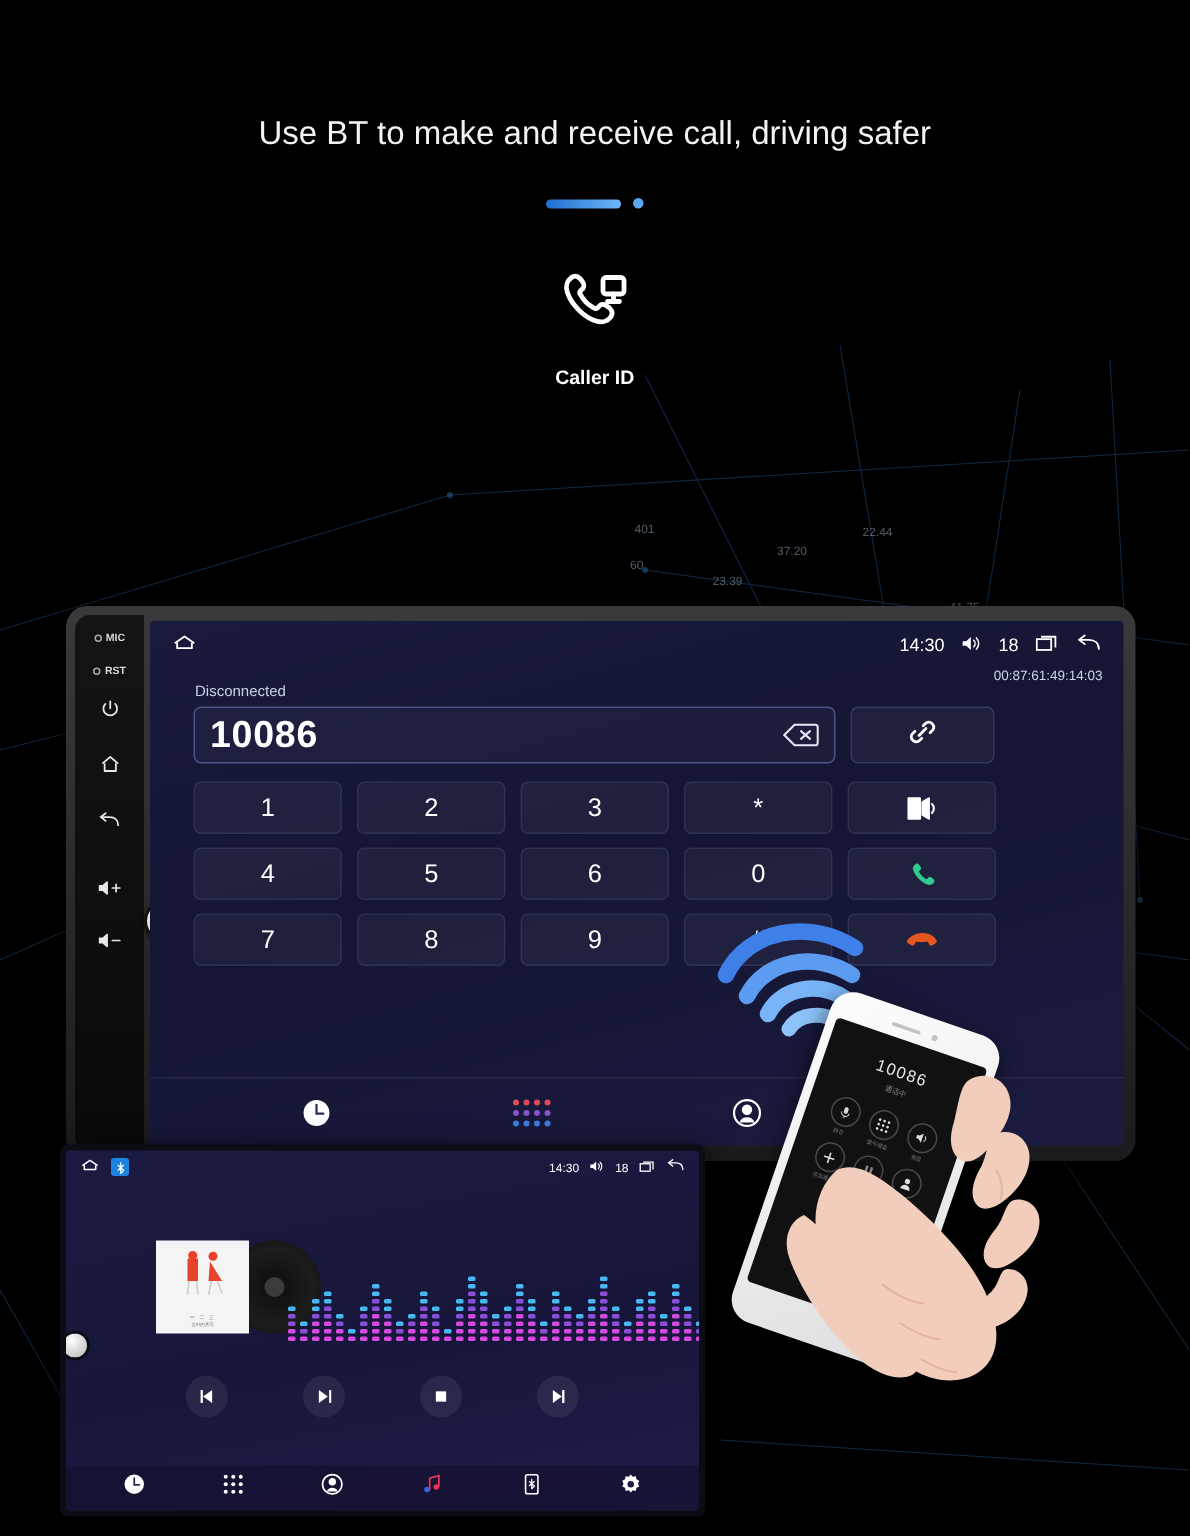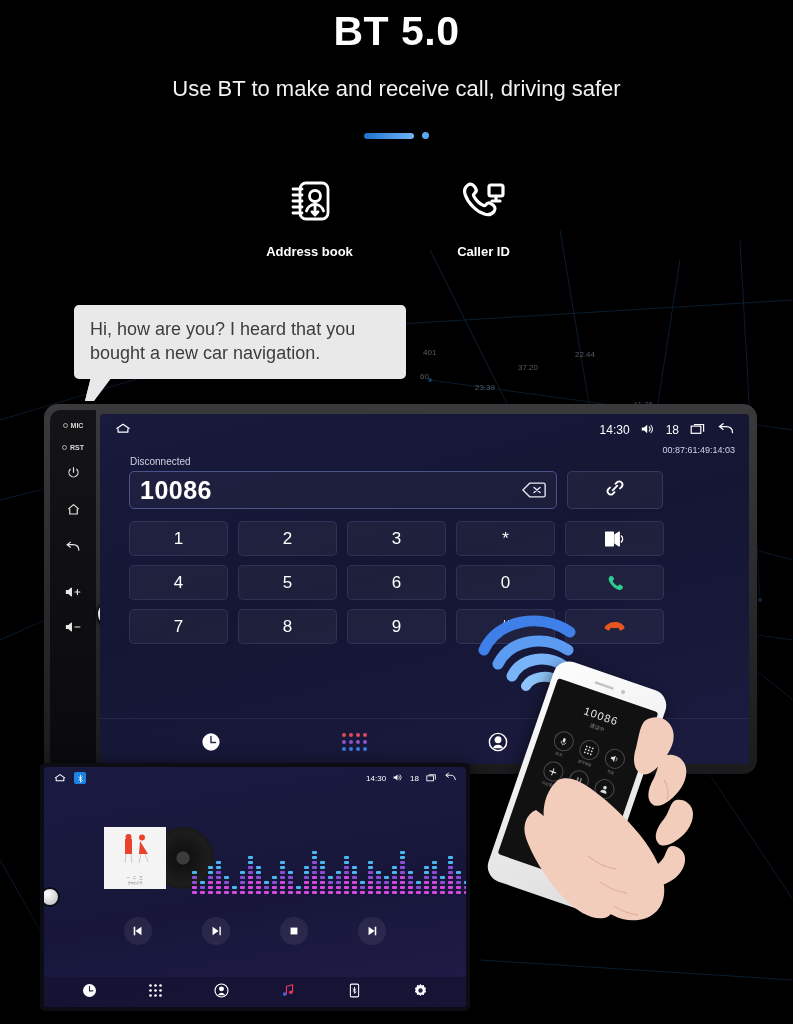--- a/index.html
+++ b/index.html
@@ -195,40 +195,27 @@
       </g>
     </svg>
     <span class="bg-num" style="left:575px;top:350px">22.44</span>
     <span class="bg-num" style="left:518px;top:363px">37.20</span>
     <span class="bg-num" style="left:475px;top:383px">23.39</span>
     <span class="bg-num" style="left:633px;top:400px">41.75</span>
     <span class="bg-num" style="left:420px;top:372px">60</span>
     <span class="bg-num" style="left:423px;top:348px">401</span>
   </div>
 
-  <div class="hero-title">BT 5.0</div>
   <div class="hero-sub">Use BT to make and receive call, driving safer</div>
   <div class="pager">
     <div class="pager-bar"></div>
     <div class="pager-dot"></div>
   </div>
 
   <div class="features">
-    <div class="feature">
-      <div class="feature-ico">
-        <svg width="52" height="52" viewBox="0 0 52 52" fill="none" stroke="#fff" stroke-width="2.8" stroke-linecap="round">
-          <rect x="16" y="8" width="28" height="36" rx="6"></rect>
-          <circle cx="31" cy="21" r="5.5"></circle>
-          <path d="M22.5 36a8.8 8.8 0 0 1 17 0"></path>
-          <path d="M31 28v12m0 0l-3-3.2m3 3.2l3-3.2"></path>
-          <path d="M9 14h9M9 20h9M9 26h9M9 32h9M9 38h9"></path>
-        </svg>
-      </div>
-      <div class="feature-label">Address book</div>
-    </div>
     <div class="feature">
       <div class="feature-ico">
         <svg width="52" height="52" viewBox="0 0 52 52" fill="none" stroke="#fff" stroke-width="3.2" stroke-linecap="round" stroke-linejoin="round">
           <path d="M10 10c2.6-2 5.6-.4 7.6 3.2 1.6 2.8.4 4-1.2 5.2-1 .8-1.2 1.8-.4 3 2 3.8 5 6.8 8.8 8.8 1.2.8 2.2.6 3-.4 1.2-1.6 2.4-2.8 5.2-1.2 3.6 2 5.2 5 3.2 7.6-2 2.8-5.8 4.2-9.8 2.8C18.6 36.8 10 28.2 7.2 19.8 5.8 15.8 7.2 12 10 10z"></path>
           <rect x="31" y="10" width="14" height="11" rx="2"></rect>
           <path d="M38 21v5m-4 0h8"></path>
         </svg>
       </div>
       <div class="feature-label">Caller ID</div>
     </div>
@@ -407,21 +394,20 @@
 
   <div class="bt-wave">
     <svg width="120" height="90" viewBox="0 0 120 90" fill="none" stroke-linecap="round">
       <path d="M6 48C20 18 62 10 92 30" stroke="#3f7fe8" stroke-width="11"></path>
       <path d="M20 62C32 38 66 32 90 48" stroke="#5b9cf2" stroke-width="11"></path>
       <path d="M34 74C43 56 68 52 86 64" stroke="#78b4f7" stroke-width="11"></path>
       <path d="M48 84C54 74 70 72 80 79" stroke="#8ec4f9" stroke-width="10"></path>
     </svg>
   </div>
 
-  <div class="bubble bubble-grey">Hi, how are you? I heard that you bought a new car navigation.</div>
 
   <div class="musicplayer">
     <div class="mp-screen">
       <div class="mp-knob"></div>
       <div class="mp-status">
         <span>
           <svg width="14" height="11" viewBox="0 0 22 16" fill="none" stroke="#fff" stroke-width="1.6" stroke-linejoin="round">
             <path d="M3 9L11 3.5 19 9"></path>
               <path d="M5 8.5V13h12V8.5"></path>
           </svg>

